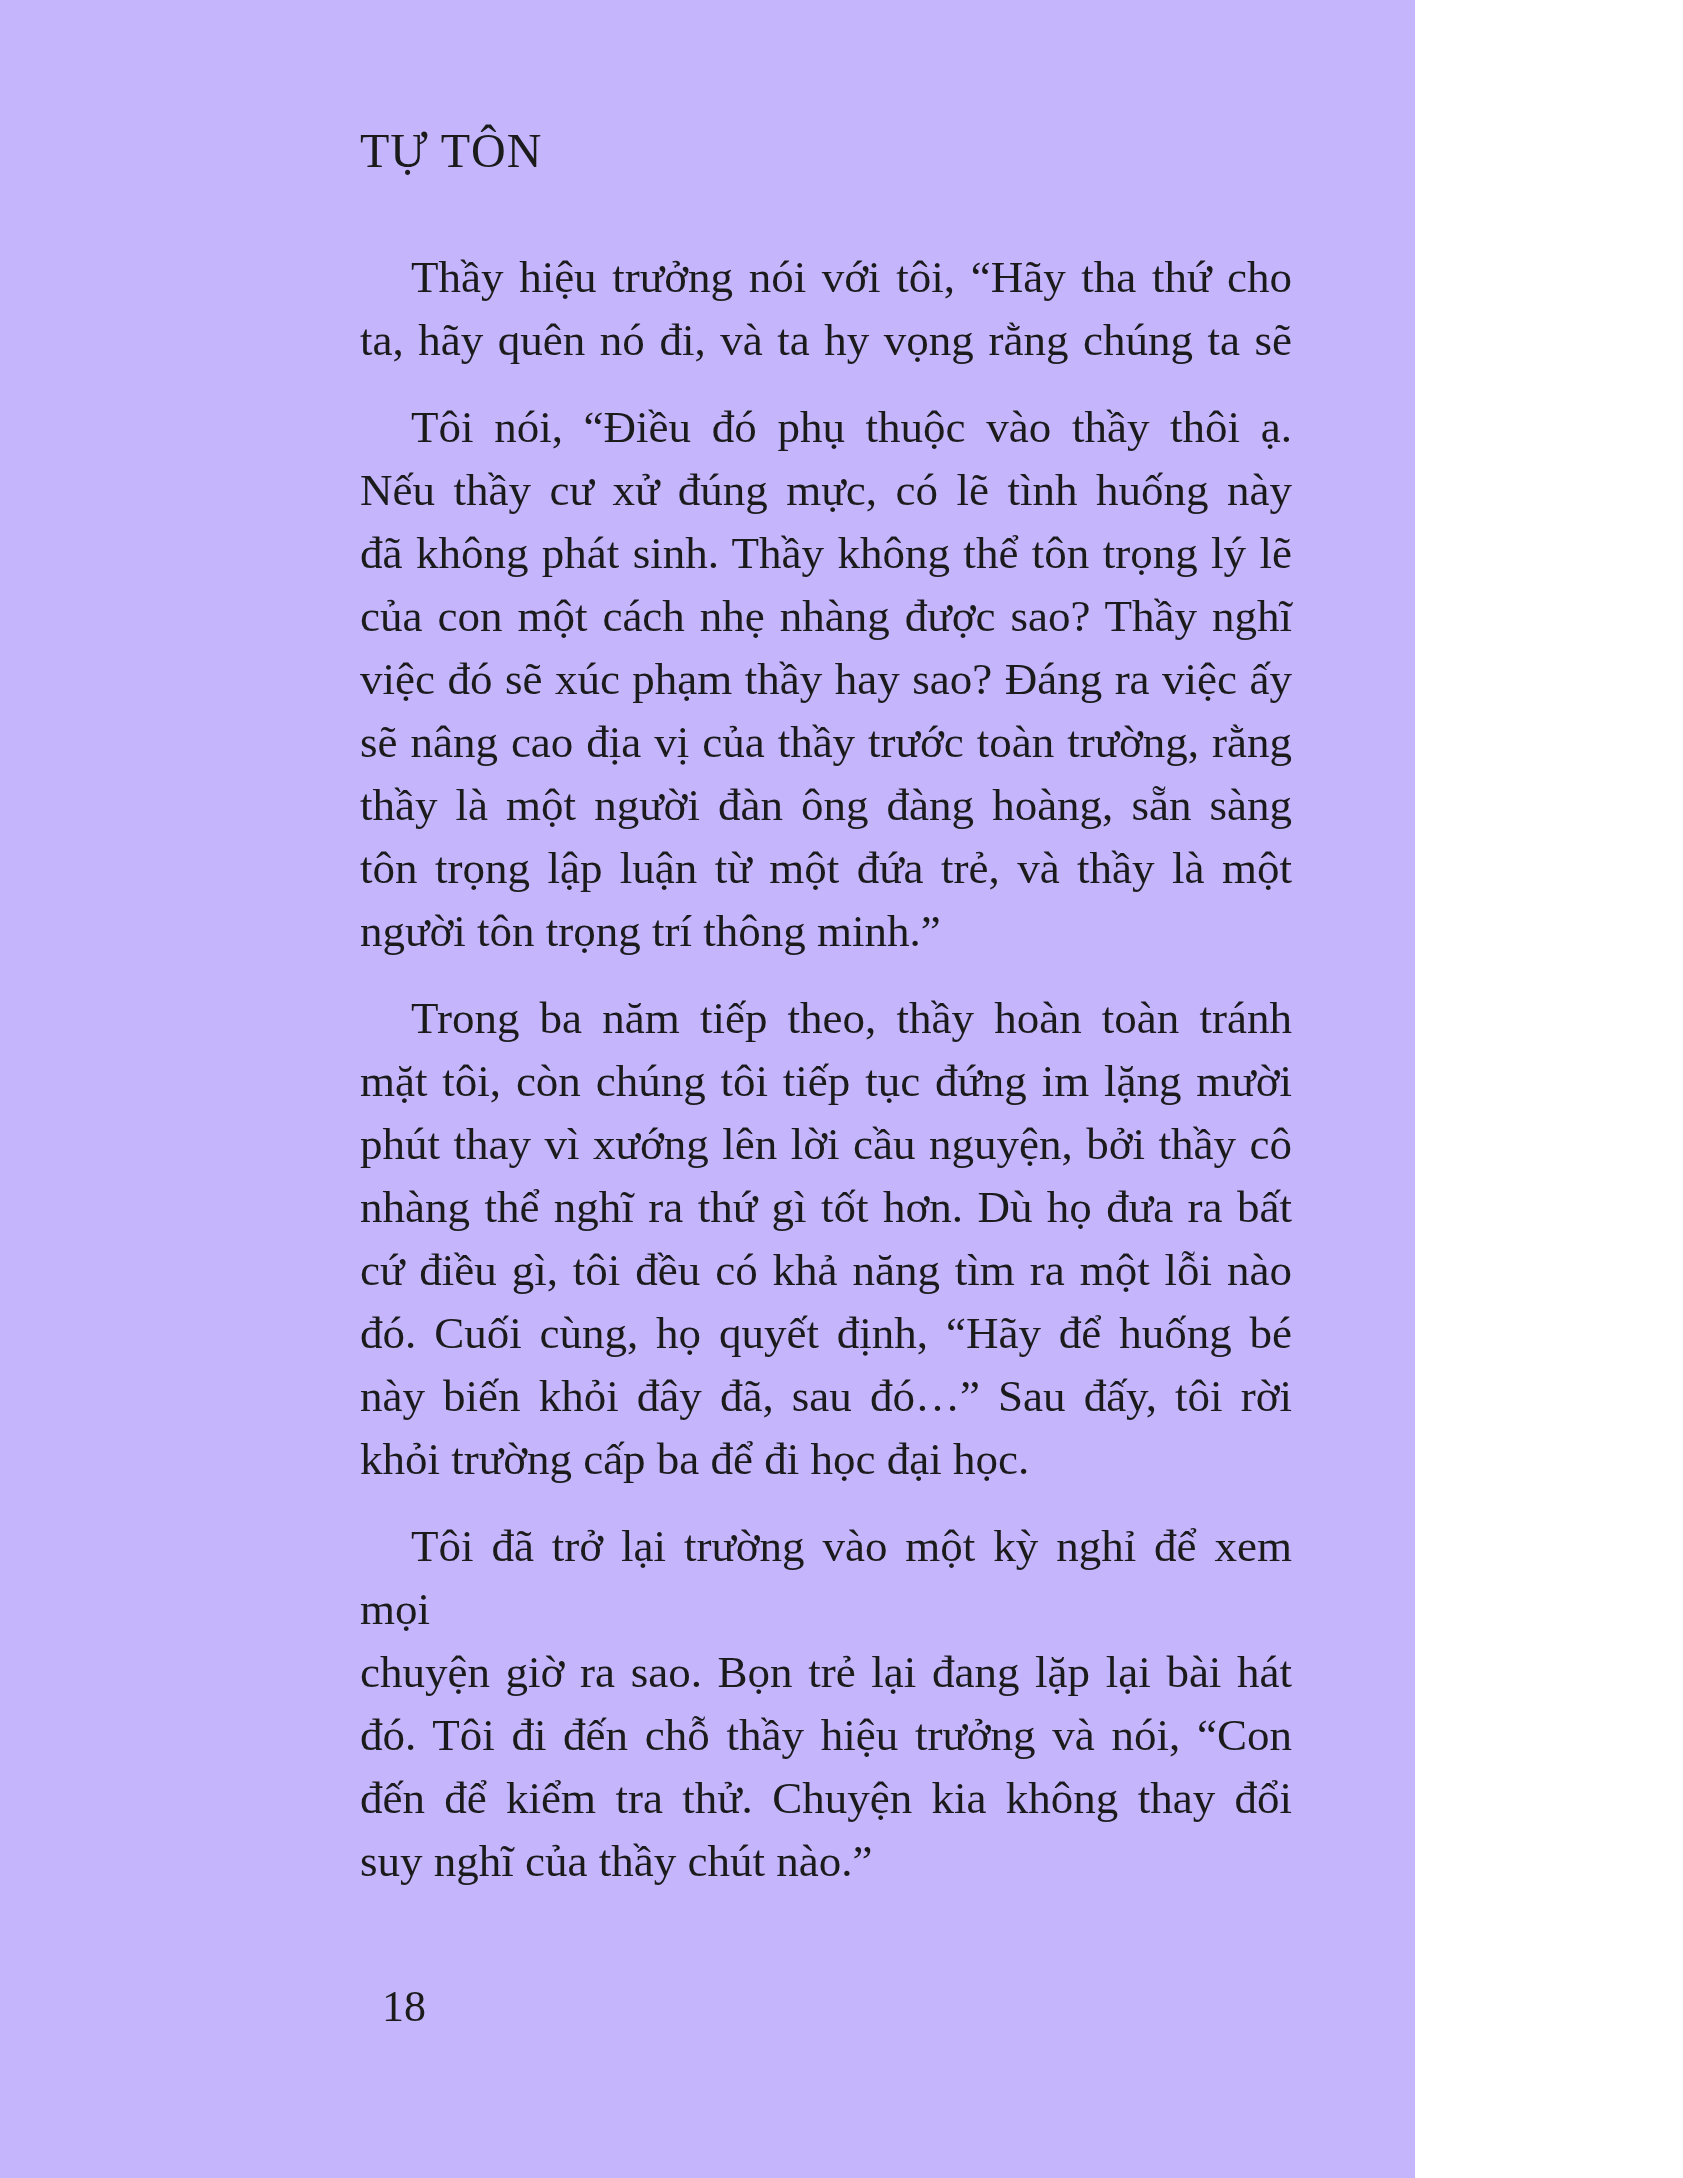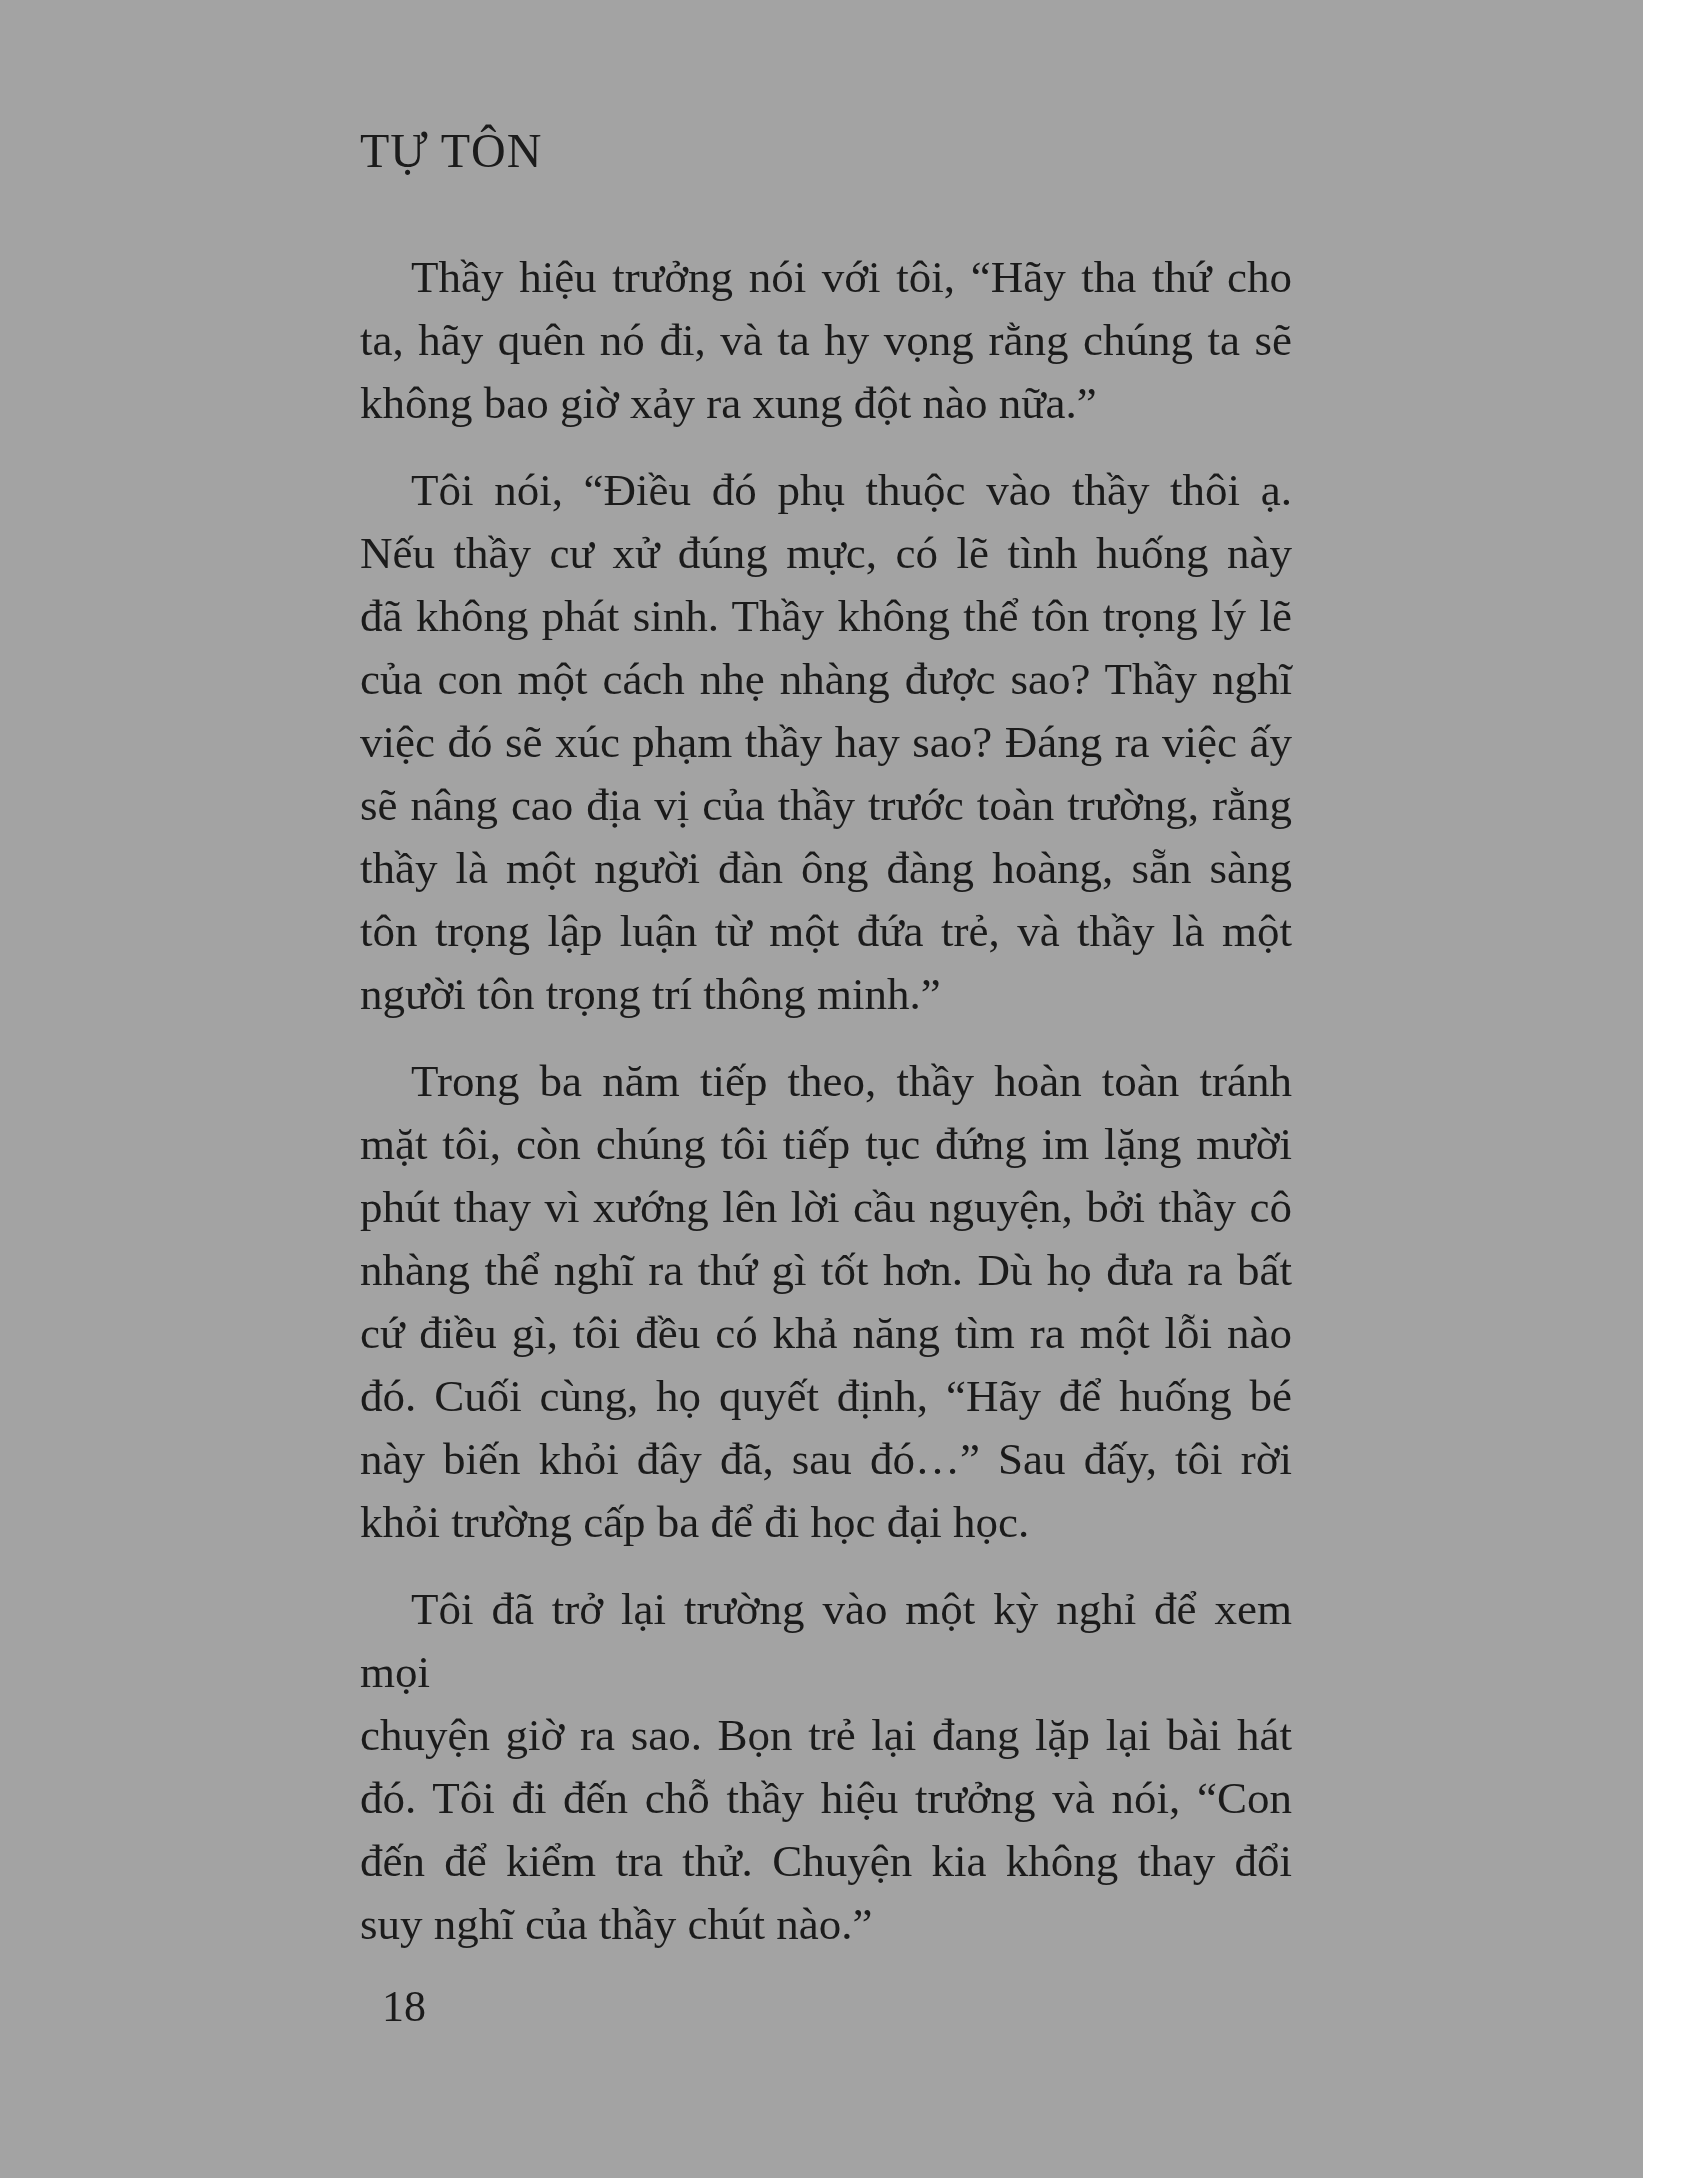--- a/index.html
+++ b/index.html
@@ -2,23 +2,23 @@
 <html><head>
 <meta charset="utf-8">
 <style>
   html, body {
     margin: 0;
     padding: 0;
     background: #ffffff;
   }
   .page {
     position: relative;
-    width: 1643px;
+    width: 1415px;
     height: 2178px;
-    background: #a3a3a3;
+    background: #c4b5fd;
     font-family: "Liberation Serif", "DejaVu Serif", serif;
     color: #1b1b1b;
     overflow: hidden;
   }
   .running-head {
     position: absolute;
     left: 360px;
     top: 127px;
     font-size: 48px;
     line-height: 1;
@@ -58,21 +58,20 @@
 </head>
 <body>
 
 <div class="page">
   <div class="running-head">TỰ TÔN</div>
 
   <div class="body-text">
       <div class="paragraph">
         <div class="line first">Thầy hiệu trưởng nói với tôi, “Hãy tha thứ cho</div>
         <div class="line">ta, hãy quên nó đi, và ta hy vọng rằng chúng ta sẽ</div>
-        <div class="line last">không bao giờ xảy ra xung đột nào nữa.”</div>
       </div>
       <div class="paragraph">
         <div class="line first">Tôi nói, “Điều đó phụ thuộc vào thầy thôi ạ.</div>
         <div class="line">Nếu thầy cư xử đúng mực, có lẽ tình huống này</div>
         <div class="line">đã không phát sinh. Thầy không thể tôn trọng lý lẽ</div>
         <div class="line">của con một cách nhẹ nhàng được sao? Thầy nghĩ</div>
         <div class="line">việc đó sẽ xúc phạm thầy hay sao? Đáng ra việc ấy</div>
         <div class="line">sẽ nâng cao địa vị của thầy trước toàn trường, rằng</div>
         <div class="line">thầy là một người đàn ông đàng hoàng, sẵn sàng</div>
         <div class="line">tôn trọng lập luận từ một đứa trẻ, và thầy là một</div>

